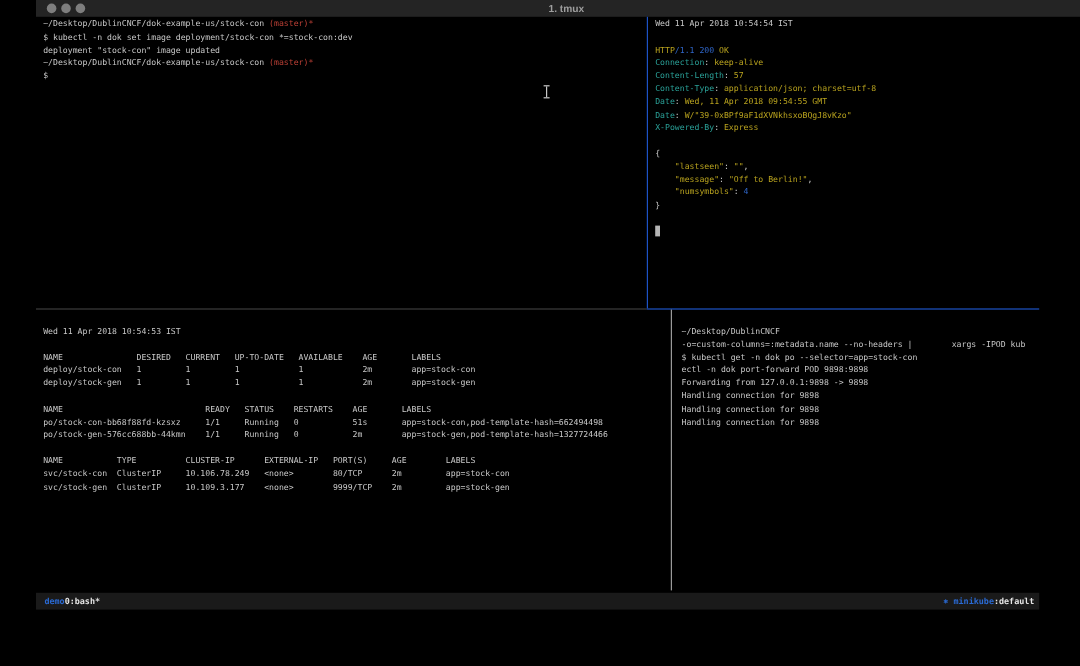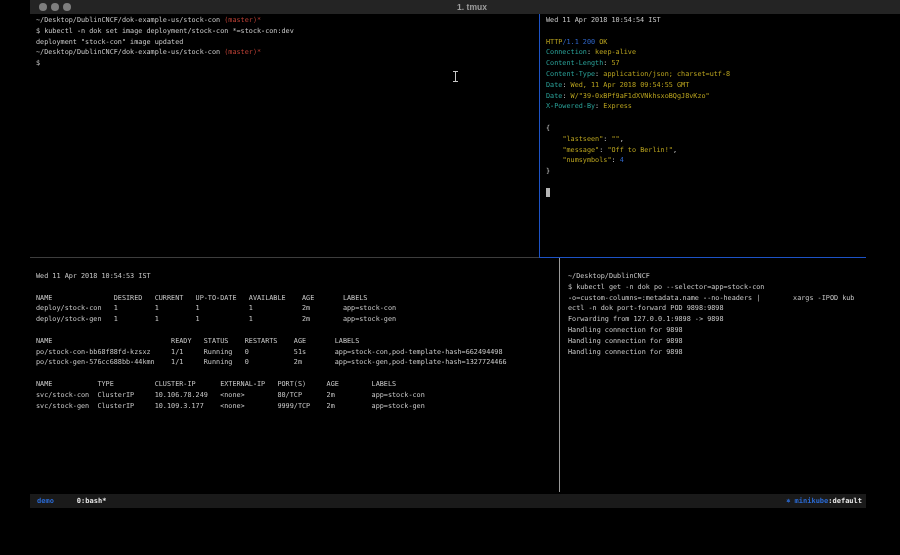--- a/index.html
+++ b/index.html
@@ -52,21 +52,21 @@
     display:inline-block; width:4px; height:9px;
     background:var(--c-cursor, #b5b5b5); vertical-align:top;
   }
   
   .statusbar {
     position:absolute; left:0; top:494px; width:836px; height:14px;
     background:var(--c-statusbar-bg, #1a1a1a);
     font-size:7px; line-height:14px; font-weight:bold;
   }
   .sess   { margin-left:7px; color:var(--c-status-blue, #2a6ad4); }
-  .wintab { margin-left:10px; color:var(--c-bright, #e6e6e6);padding-left:13px; }
+  .wintab { margin-left:0; color:var(--c-bright, #e6e6e6); }
   .sb-right { position:absolute; right:4px; top:0; }
   .kicon, .kctx { color:var(--c-status-blue, #2a6ad4); }
   .kns { color:var(--c-bright, #e6e6e6); }
   
   .ibeam { position:absolute; left:423px; top:71px; width:5px; height:11px; }
   .ibeam::before {
     content:""; position:absolute; left:2px; top:1px; width:1px; height:9px;
     background:var(--c-fg, #c8c8c8);
   }
   .ibeam::after {
@@ -126,22 +126,22 @@
         <div class="line"><span style="color: rgb(200, 200, 200);">NAME                             READY   STATUS    RESTARTS    AGE       LABELS</span></div>
         <div class="line"><span style="color: rgb(200, 200, 200); text-align: right;">po/stock-con-bb68f88fd-kzsxz     1/1     Running   0           51s       app=stock-con,pod-template-hash=662494498</span></div>
         <div class="line"><span style="color: rgb(200, 200, 200);">po/stock-gen-576cc688bb-44kmn    1/1     Running   0           2m        app=stock-gen,pod-template-hash=1327724466</span></div>
         <div class="line">&nbsp;</div>
         <div class="line"><span style="color: rgb(200, 200, 200);">NAME           TYPE          CLUSTER-IP      EXTERNAL-IP   PORT(S)     AGE        LABELS</span></div>
         <div class="line"><span style="color: rgb(200, 200, 200);">svc/stock-con  ClusterIP     10.106.78.249   &lt;none&gt;        80/TCP      2m         app=stock-con</span></div>
         <div class="line"><span style="color: rgb(200, 200, 200);">svc/stock-gen  ClusterIP     10.109.3.177    &lt;none&gt;        9999/TCP    2m         app=stock-gen</span></div>
       </div>
     <div class="pane pane-br">
         <div class="line"><span style="color: rgb(200, 200, 200);">~/Desktop/DublinCNCF</span></div>
+        <div class="line"><span style="color: rgb(200, 200, 200);">-o=custom-columns=:metadata.name --no-headers |        xargs -IPOD kub</span></div>
         <div class="line"><span style="color: rgb(200, 200, 200);">$ kubectl get -n dok po --selector=app=stock-con</span></div>
-        <div class="line"><span style="color: rgb(200, 200, 200);">-o=custom-columns=:metadata.name --no-headers |        xargs -IPOD kub</span></div>
         <div class="line"><span style="color: rgb(200, 200, 200);">ectl -n dok port-forward POD 9898:9898</span></div>
         <div class="line"><span style="color: rgb(200, 200, 200);">Forwarding from 127.0.0.1:9898 -&gt; 9898</span></div>
         <div class="line"><span style="color: rgb(200, 200, 200);">Handling connection for 9898</span></div>
         <div class="line"><span style="color: rgb(200, 200, 200);">Handling connection for 9898</span></div>
         <div class="line"><span style="color: rgb(200, 200, 200);">Handling connection for 9898</span></div>
       </div>
 
     <div class="border v-top"></div>
     <div class="border h-left"></div>
     <div class="border h-right"></div>

